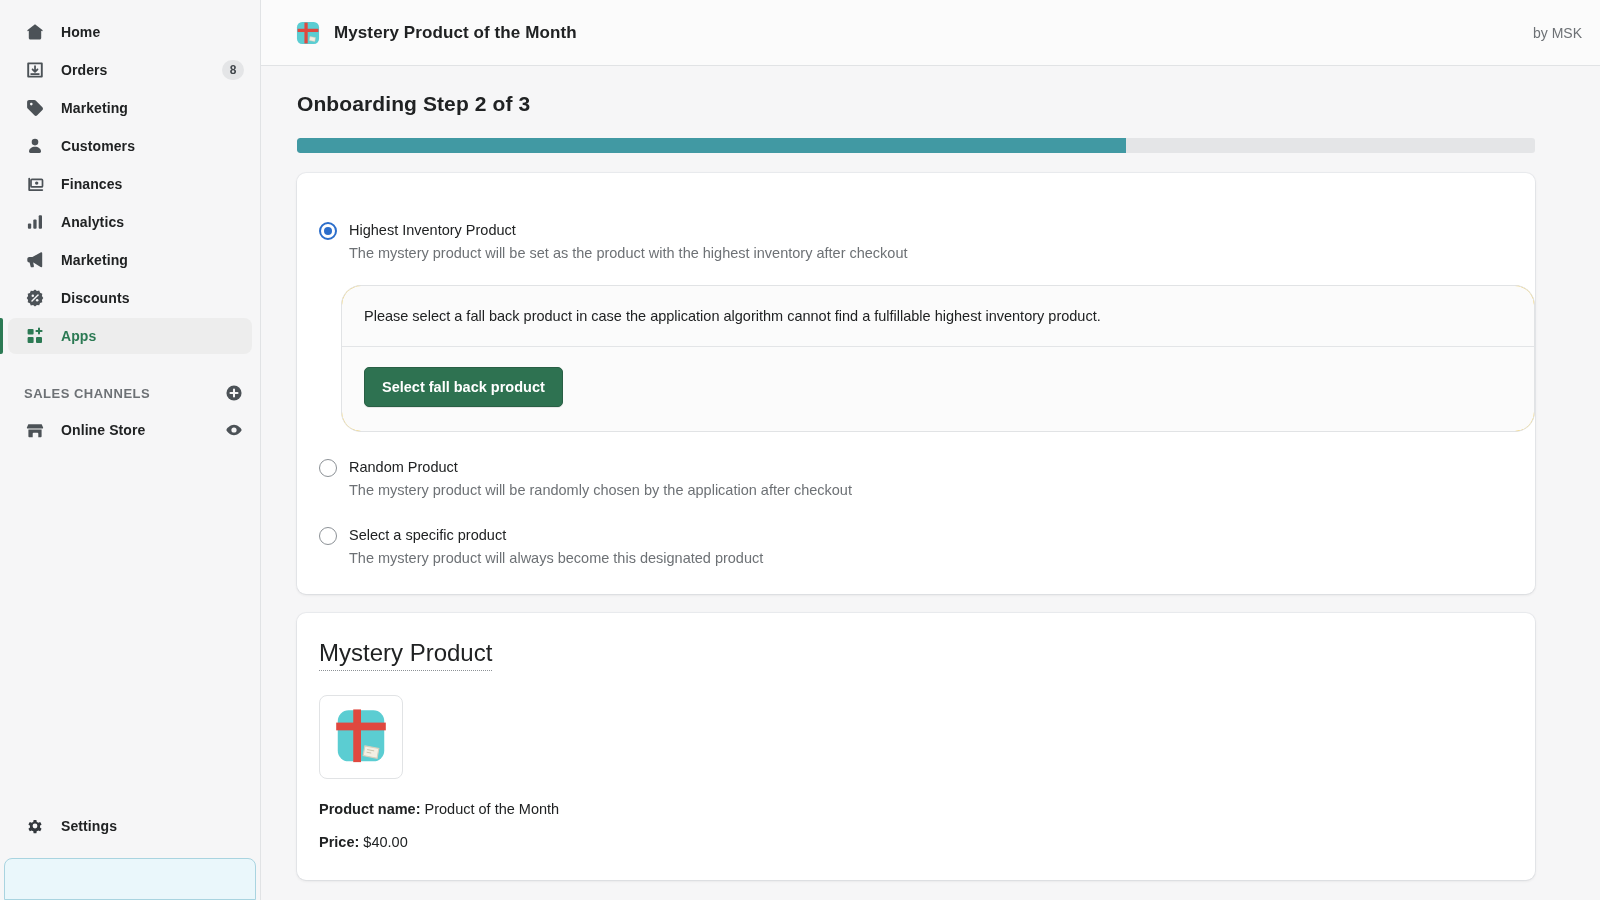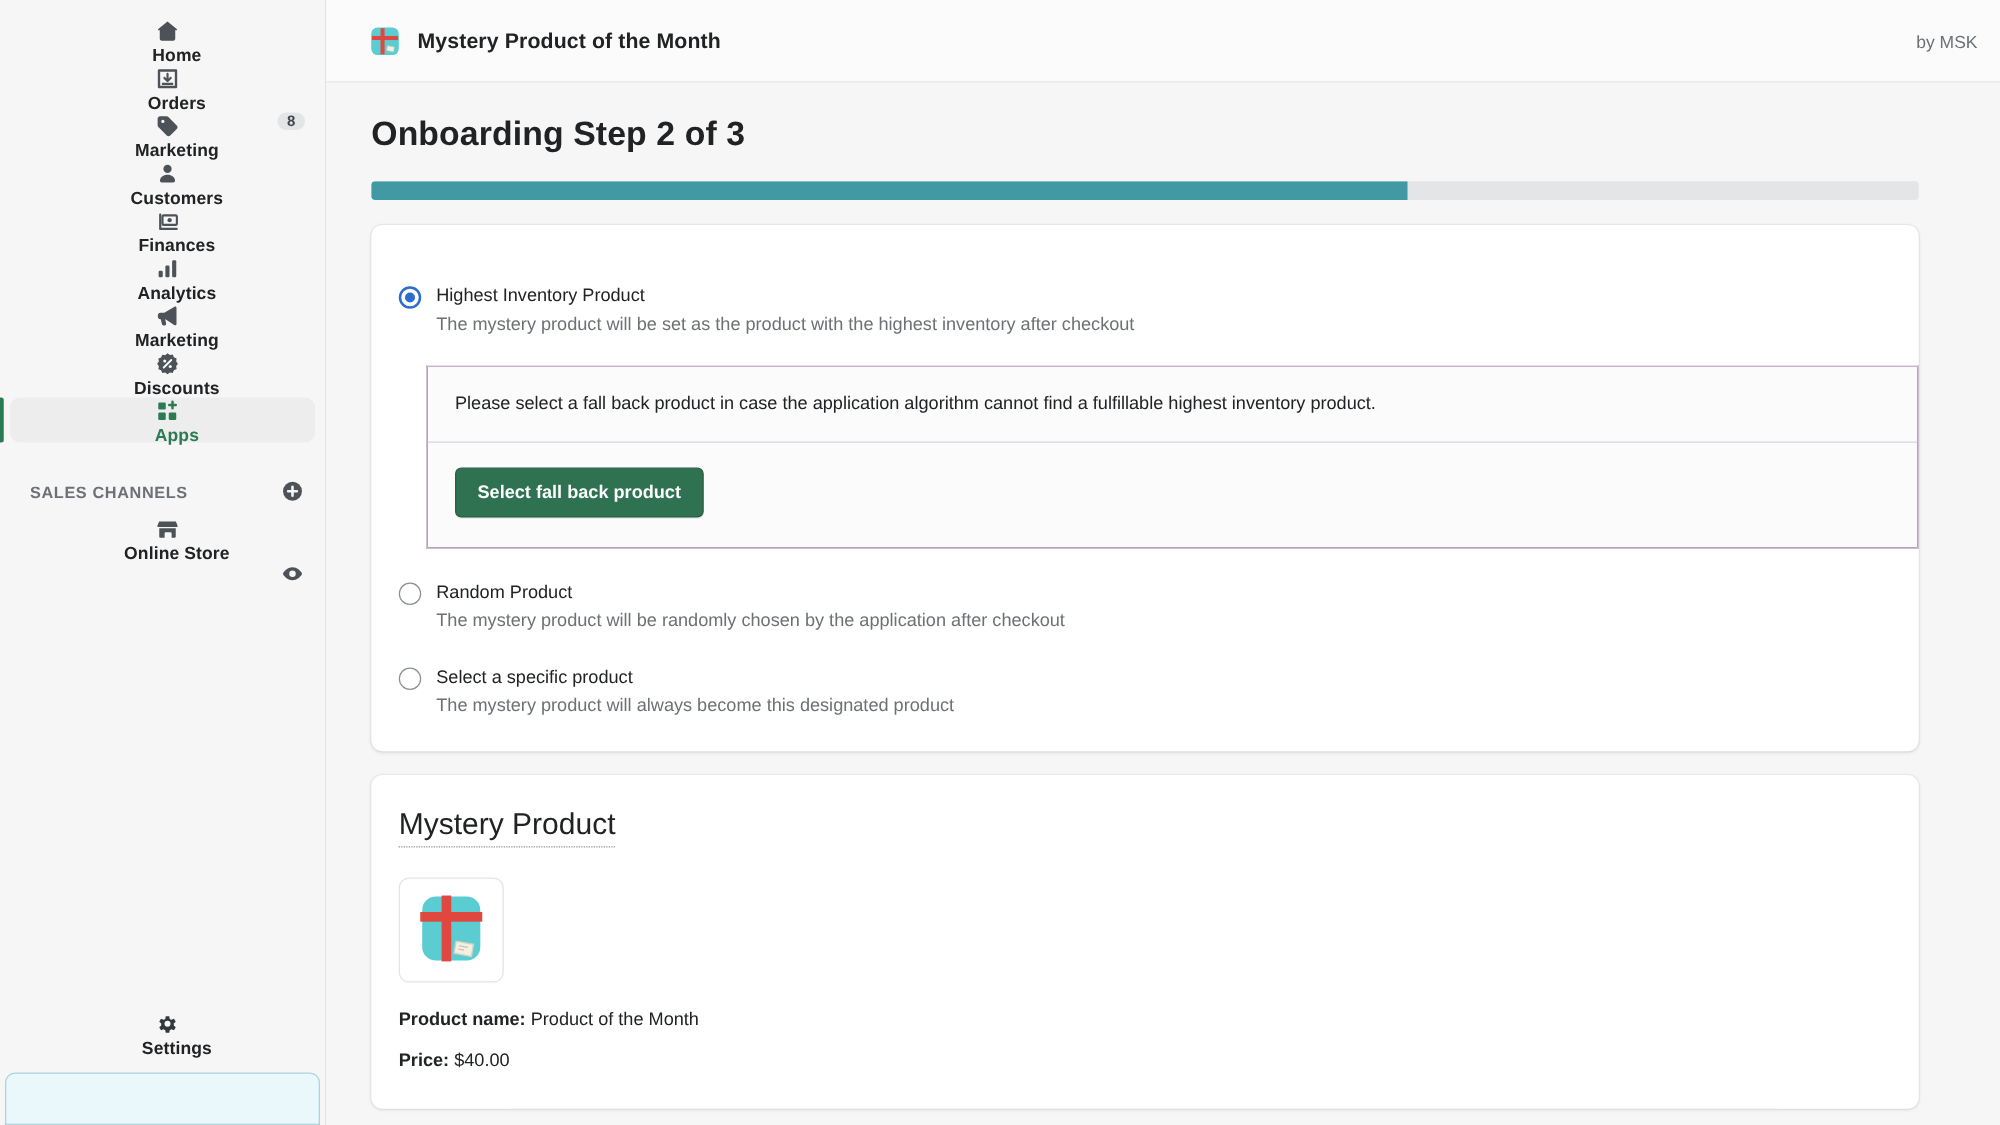--- a/index.html
+++ b/index.html
@@ -24,21 +24,20 @@
   }
   .nav-top { padding-top: 14px; }
   .nav-item {
     display: flex; align-items: center;
     height: 36px; margin: 0 8px 2px 8px;
     padding: 0 8px 0 16px;
     border-radius: 8px;
     cursor: pointer;
     position: relative;
     color: #202223;
-    flex-direction: column;
   }
   .nav-item .ico { width: 22px; height: 22px; display: flex; align-items: center; justify-content: center; flex: 0 0 22px; }
   .nav-item .label { margin-left: 15px; font-size: 14px; font-weight: 600; letter-spacing: .1px; }
   .nav-item .badge {
     margin-left: auto; background: #e4e5e7; color: #42474c;
     font-size: 12px; font-weight: 600; border-radius: 10px;
     min-width: 22px; height: 20px; display: flex; align-items: center; justify-content: center;
     padding: 0 6px;
   }
   .nav-item.active { background: #ededed; }
@@ -72,21 +71,21 @@
     border-bottom: 1px solid #e1e3e5;
     display: flex; align-items: center;
     padding: 0 18px 0 34px;
     justify-content: flex-end;
   }
   .topbar .app-icon { width: 26px; height: 26px; border-radius: 4px; overflow: hidden; flex: 0 0 26px; }
   .topbar .app-title { margin-left: 13px; font-size: 17px; font-weight: 600; color: #202223; letter-spacing: .1px; }
   .topbar .by { margin-left: auto; font-size: 14px; color: #6d7175; }
 
   .content { padding: 0 64px 0 36px; height: 834px; overflow: hidden; }
-  .page-title { font-size: 27px; font-weight: 700; color: #202223; margin-top: 26px; letter-spacing: .1px; }
+  .page-title { font-size: 21px; font-weight: 700; color: #202223; margin-top: 26px; letter-spacing: .1px; }
 
   .progress-track {
     margin-top: 22px; height: 15px; width: 1238px;
     background: #e4e5e7; border-radius: 3px; overflow: hidden;
   }
   .progress-fill { height: 100%; background: #4199a3; border-radius: 3px 0 0 3px; }
 
   .card {
     background: #ffffff; border-radius: 9px;
     box-shadow: 0 0 0 1px rgba(6,44,82,.045), 0 1px 3px rgba(64,66,69,.12);
@@ -106,22 +105,22 @@
   .radio.checked::after {
     content: ""; width: 8px; height: 8px; border-radius: 50%; background: #2c6ecb;
   }
   .radio-texts { margin-left: 12px; }
   .radio-label { font-size: 14.5px; color: #202223; line-height: 19px; }
   .radio-desc { font-size: 14.5px; color: #6d7175; margin-top: 4px; line-height: 19px; }
 
   .fallback-panel {
     margin: 22px 0 0 22px;
     width: 1194px;
-    border: 1px solid #e1e3e5; border-radius: 0;
-    background: #701a75; overflow: hidden;
+    border: 1px solid #e1e3e5; border-radius: 20px;
+    background: #eab308; overflow: hidden;
   }
   .fallback-text {
     padding: 22px 22px 22px 22px; font-size: 14.5px; color: #202223;
     border-bottom: 1px solid #e3e5e7; background: #fbfbfb;
   }
   .fallback-action { padding: 20px 22px 24px 22px; background: #fbfbfb; }
   .btn-primary {
     background: #2e7251; color: #ffffff;
     border: 1px solid #295f45; border-radius: 5px;
     font-size: 14.5px; font-weight: 600;

